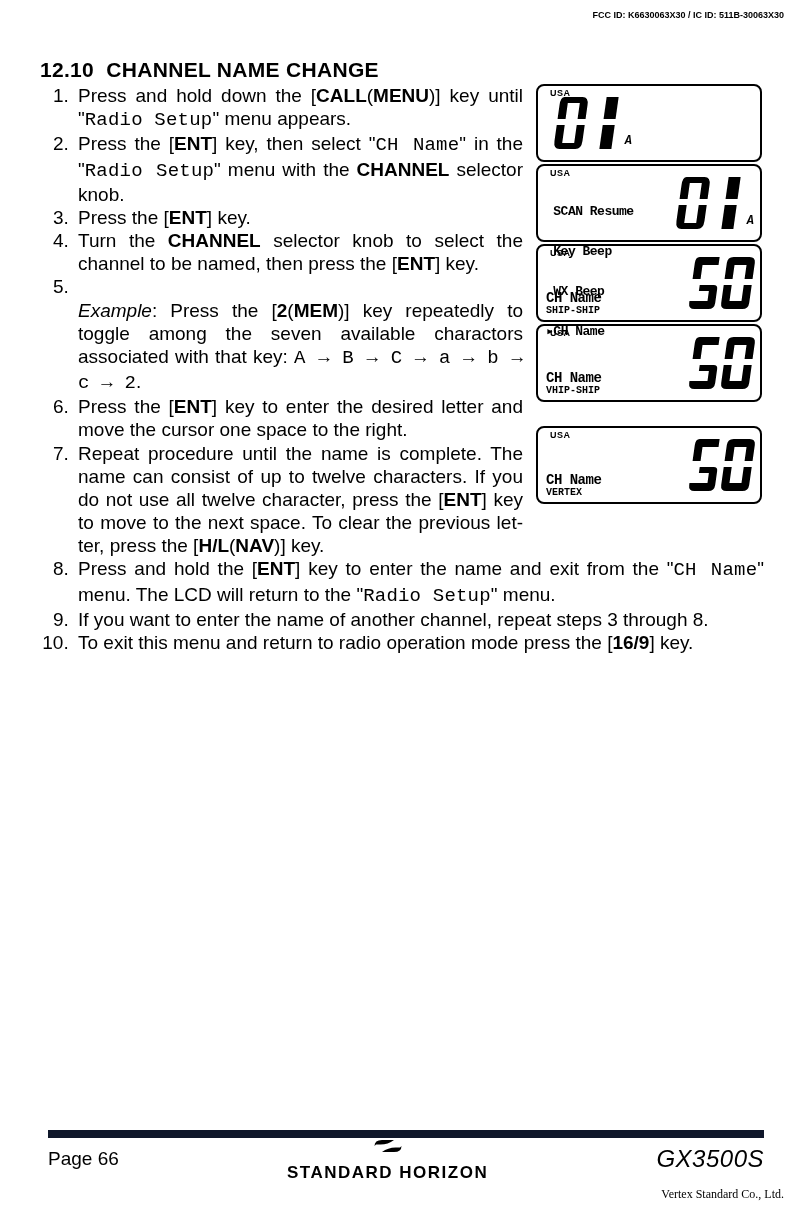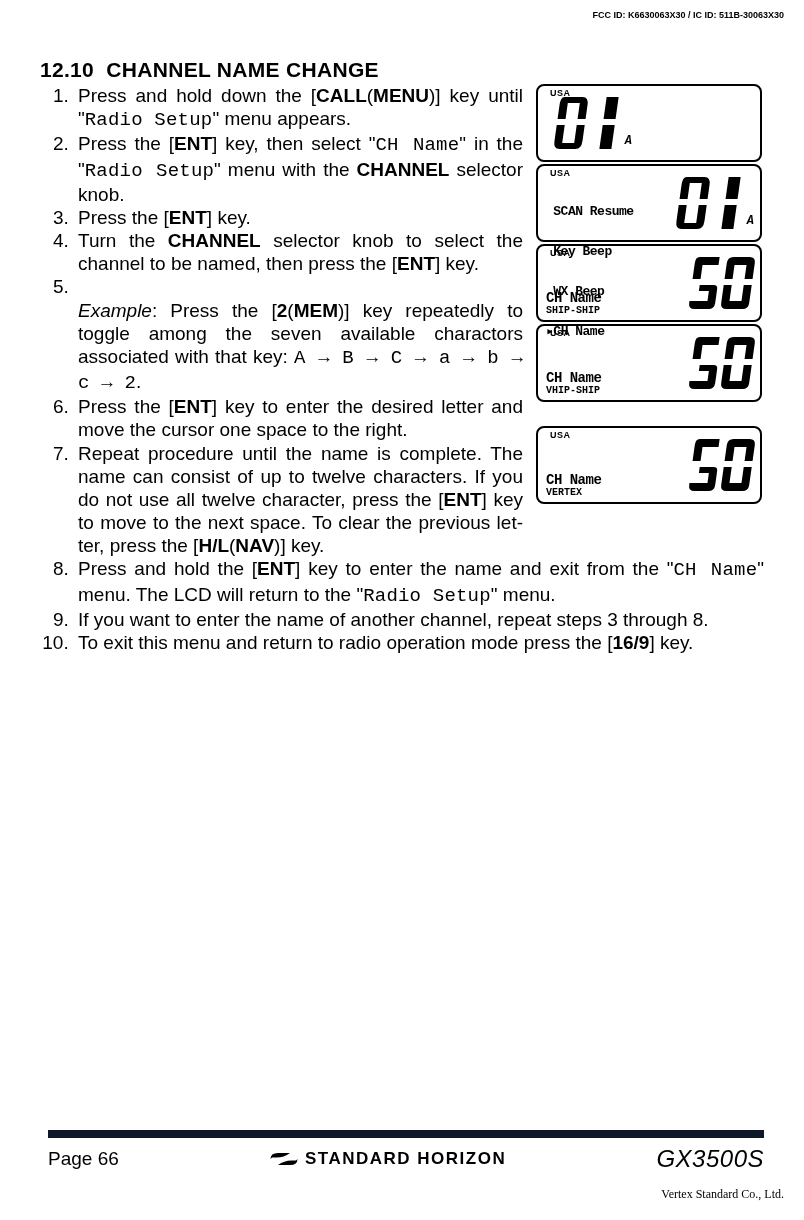--- a/index.html
+++ b/index.html
@@ -137,20 +137,21 @@
       align-items: center;
       padding-top: 14px;
       height: 36px;
     }
     .page-num { font-size: 19px; }
     .brand {
       display: flex;
       align-items: center;
       gap: 6px;
       letter-spacing: 1px;
+      flex-direction: column;
     }
     .brand-logo { width: 30px; height: 22px; }
     .brand-text {
       font-size: 17px;
       font-weight: bold;
       letter-spacing: 1.5px;
     }
     .model {
       font-size: 24px;
       font-weight: normal;

